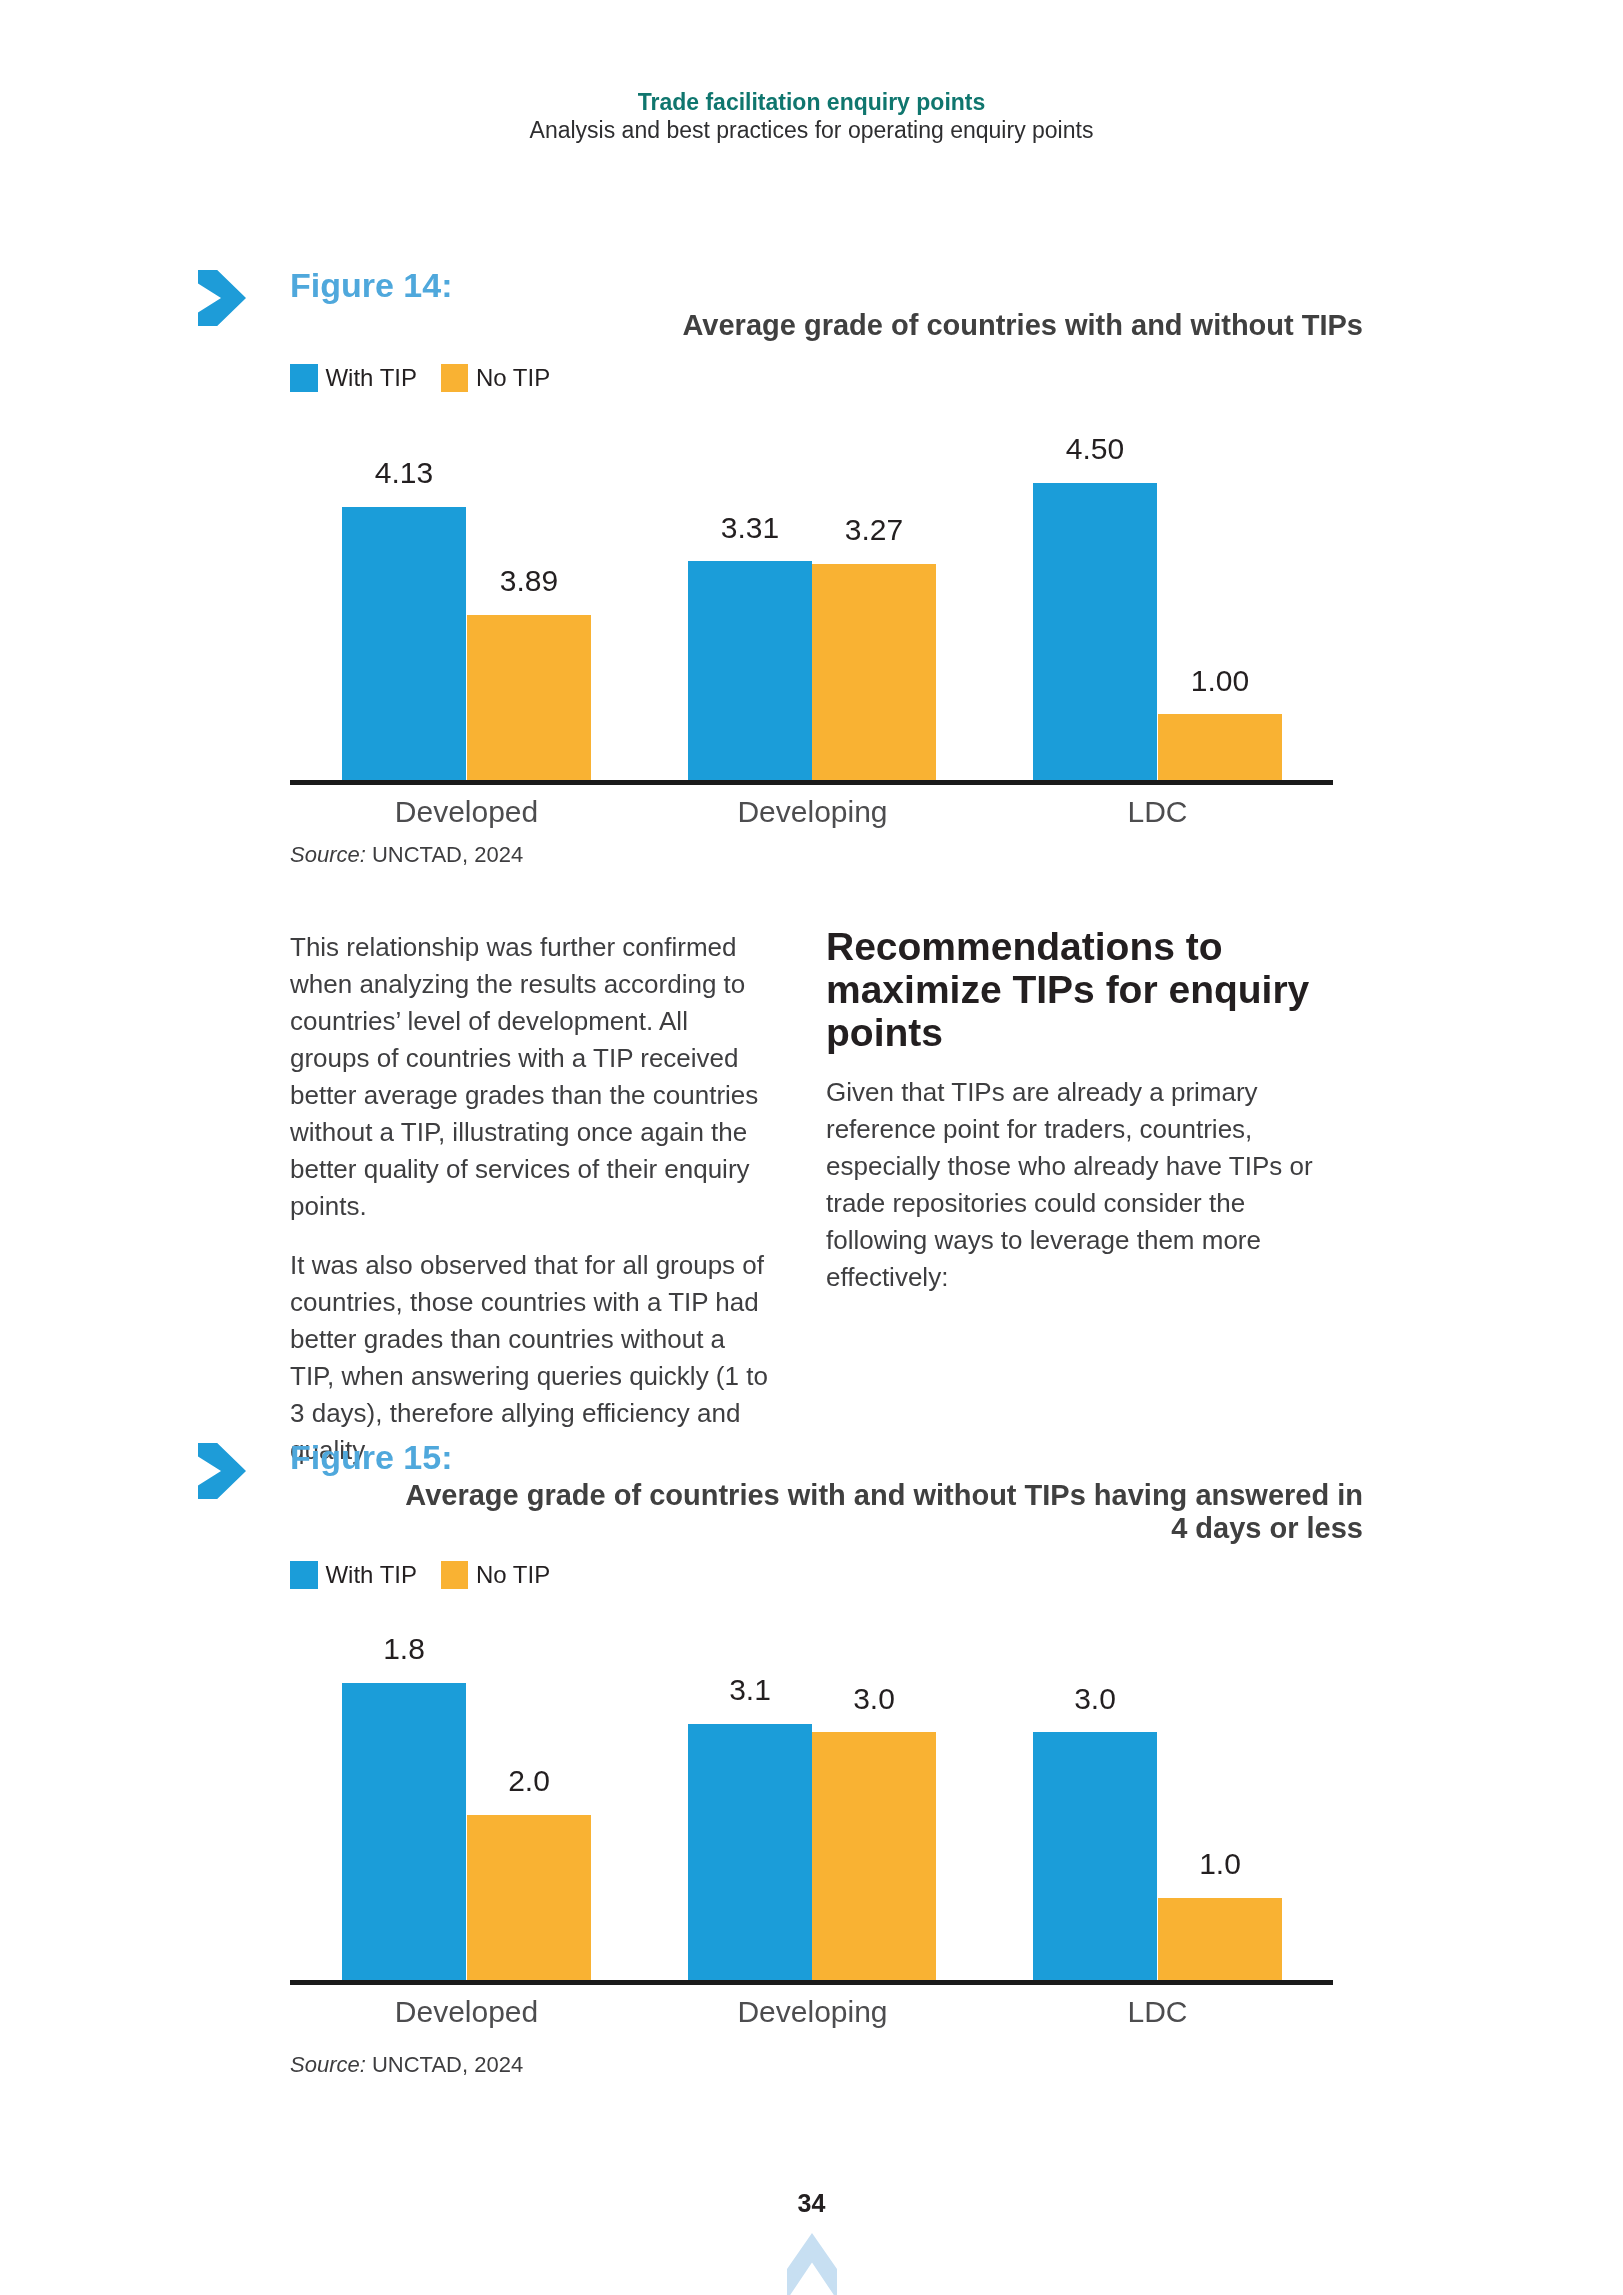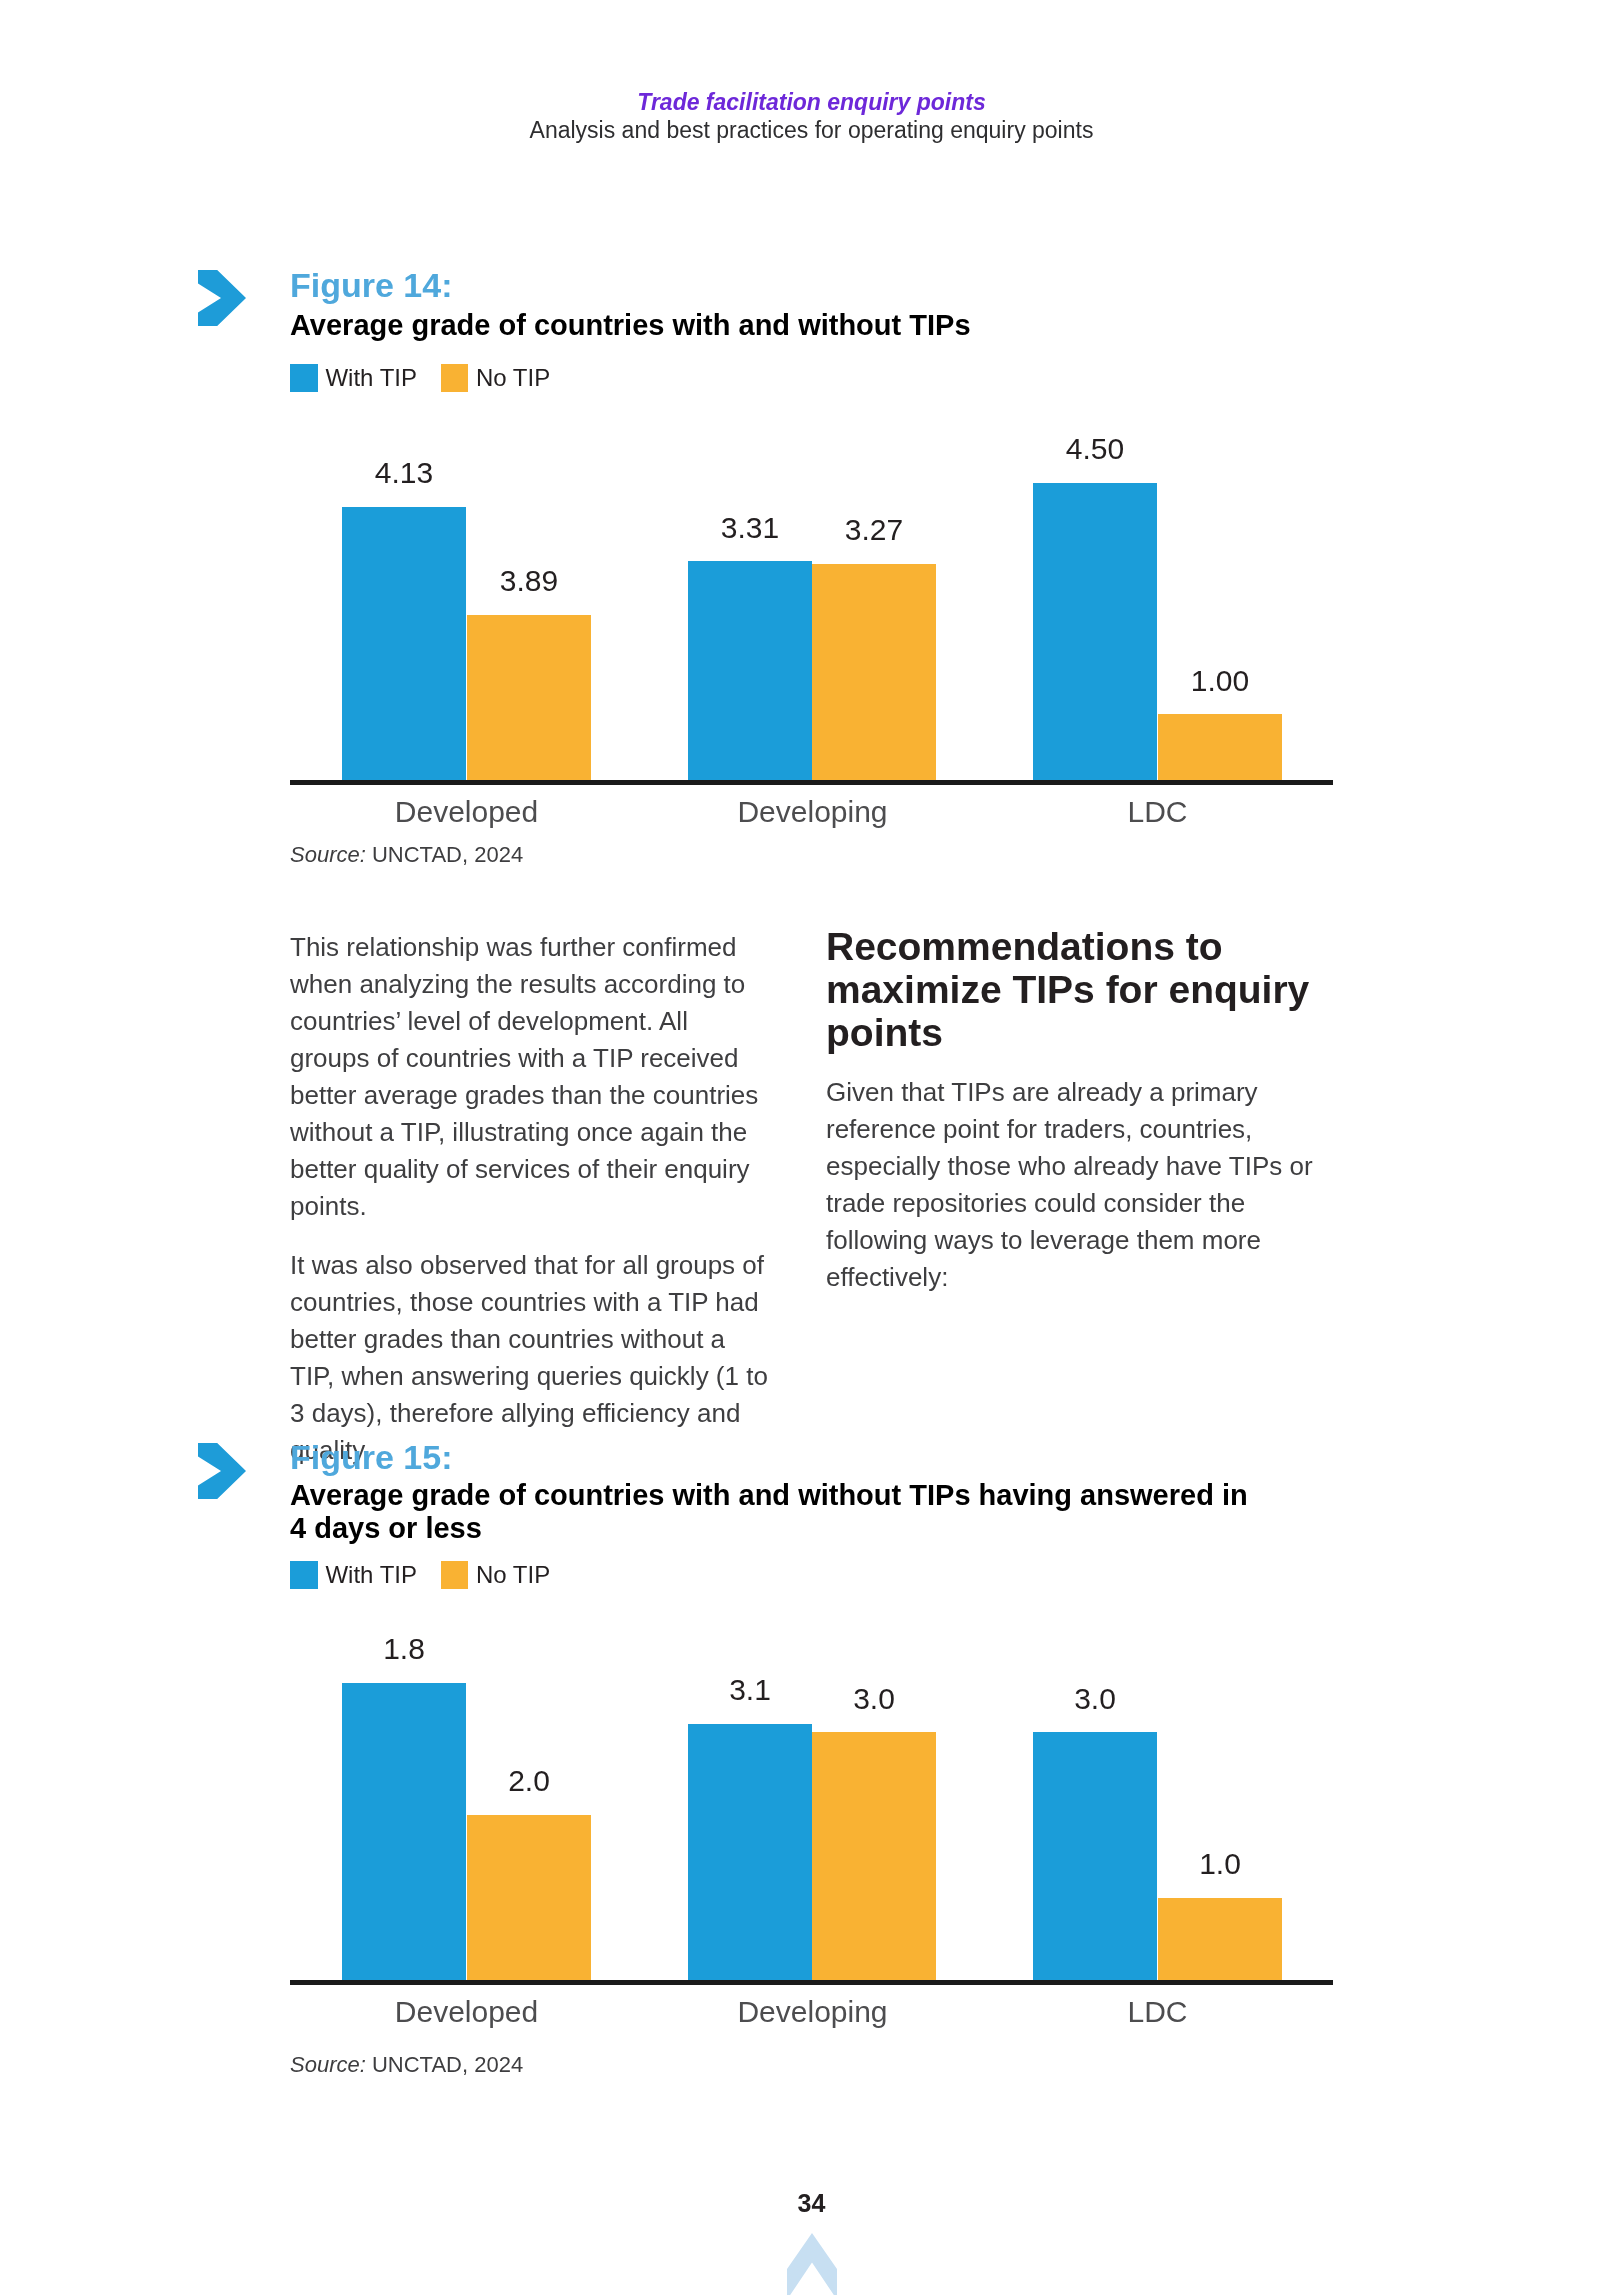--- a/index.html
+++ b/index.html
@@ -6,31 +6,31 @@
   .page{
     position:relative;
     width:1623px;height:2295px;
     background:#ffffff;
     overflow:hidden;
     font-family:"Liberation Sans", sans-serif;
     color:#231F20;
   }
   
   .header{position:absolute;top:89px;left:0;width:100%;text-align:center;}
-  .header .h-title{font-size:23px;font-weight:bold;color:#6d28d9;line-height:27.5px;font-style:italic;}
+  .header .h-title{font-size:23px;font-weight:bold;color:#0f766e;line-height:27.5px;}
   .header .h-sub{font-size:23px;font-weight:normal;color:#2e2e30;line-height:27.5px;}
 
   
   .fig-chevron{
     position:absolute;left:198px;width:48px;height:56px;
     background:#1E9CD8;
     clip-path:polygon(0% 0%, 40% 0%, 100% 50%, 40% 100%, 0% 100%, 0% 76%, 48% 50%, 0% 24%);
   }
   .fig-label{position:absolute;left:290px;font-size:34px;font-weight:bold;color:#4FA8DC;line-height:38px;}
-  .fig-title{position:absolute;left:290px;font-size:29px;font-weight:bold;color:#000000;line-height:33px;width:1073px;}
+  .fig-title{position:absolute;left:290px;font-size:29px;font-weight:bold;color:#404040;line-height:33px;width:1073px;text-align:right;}
 
   
   .legend{position:absolute;left:290px;display:flex;align-items:center;text-align:center;}
   .legend .item{display:flex;align-items:center;}
   .legend .item + .item{margin-left:23.6px;}
   .swatch{width:27.5px;height:27.5px;display:inline-block;}
   .legend .lbl{margin-left:7.9px;font-size:24px;color:#231F20;}
 
   
   .chart{position:absolute;left:290px;width:1043px;height:412px;}

